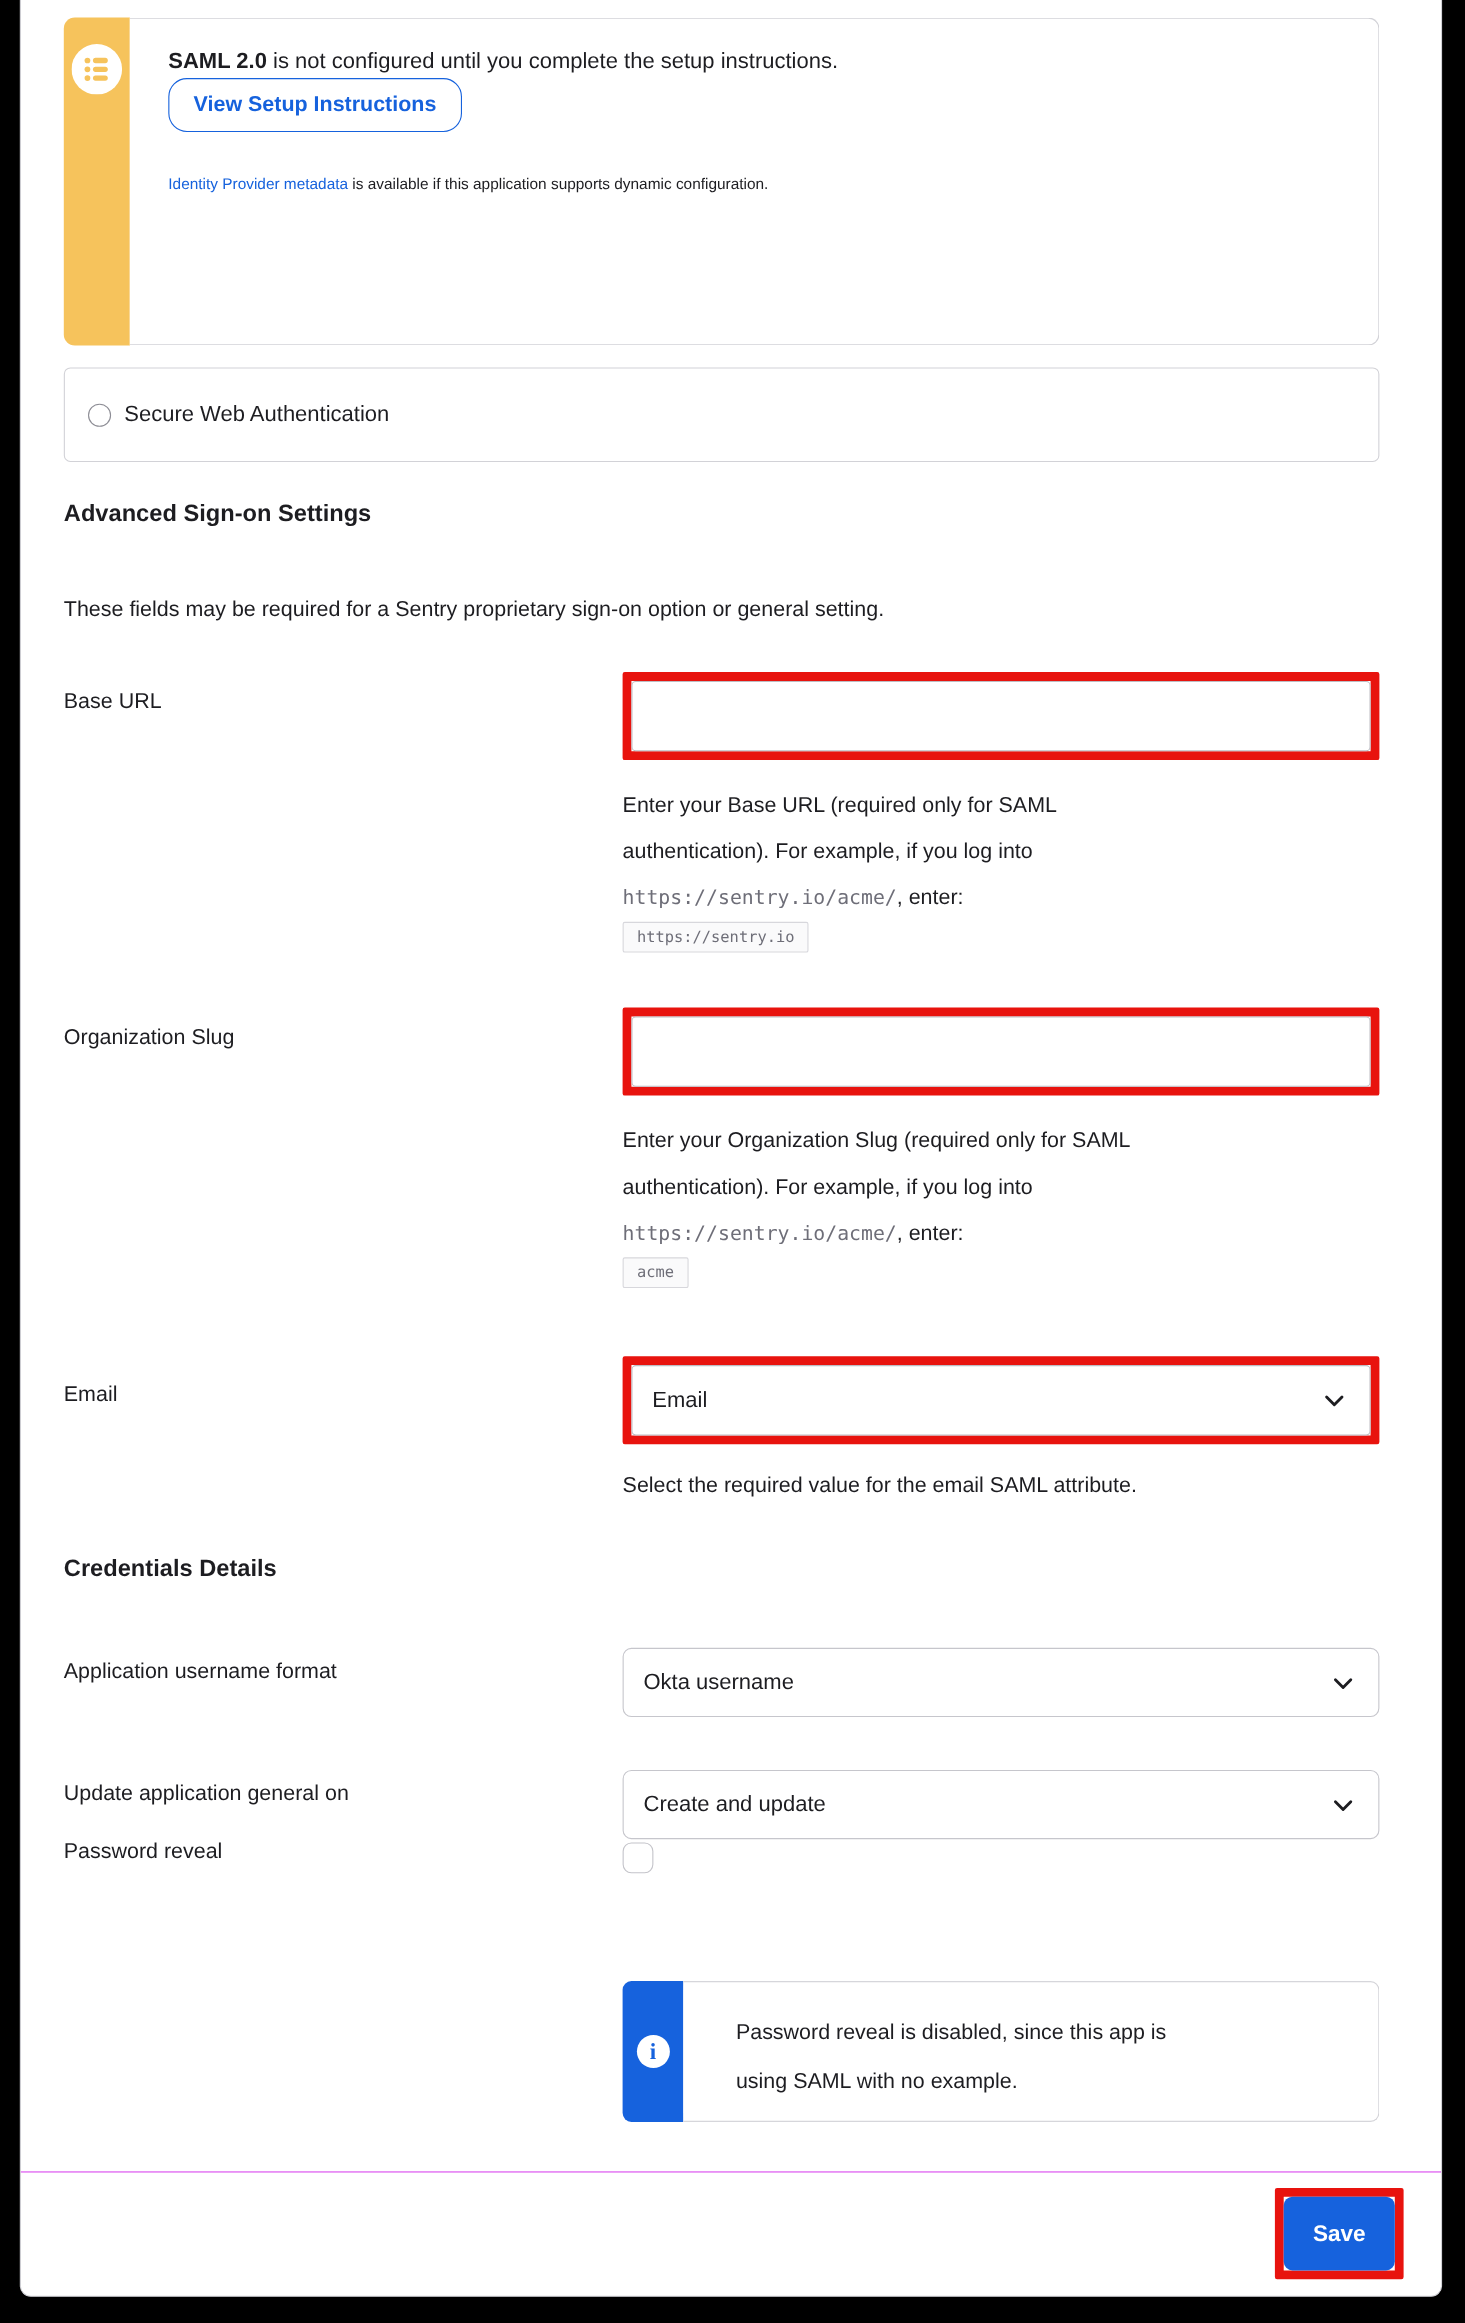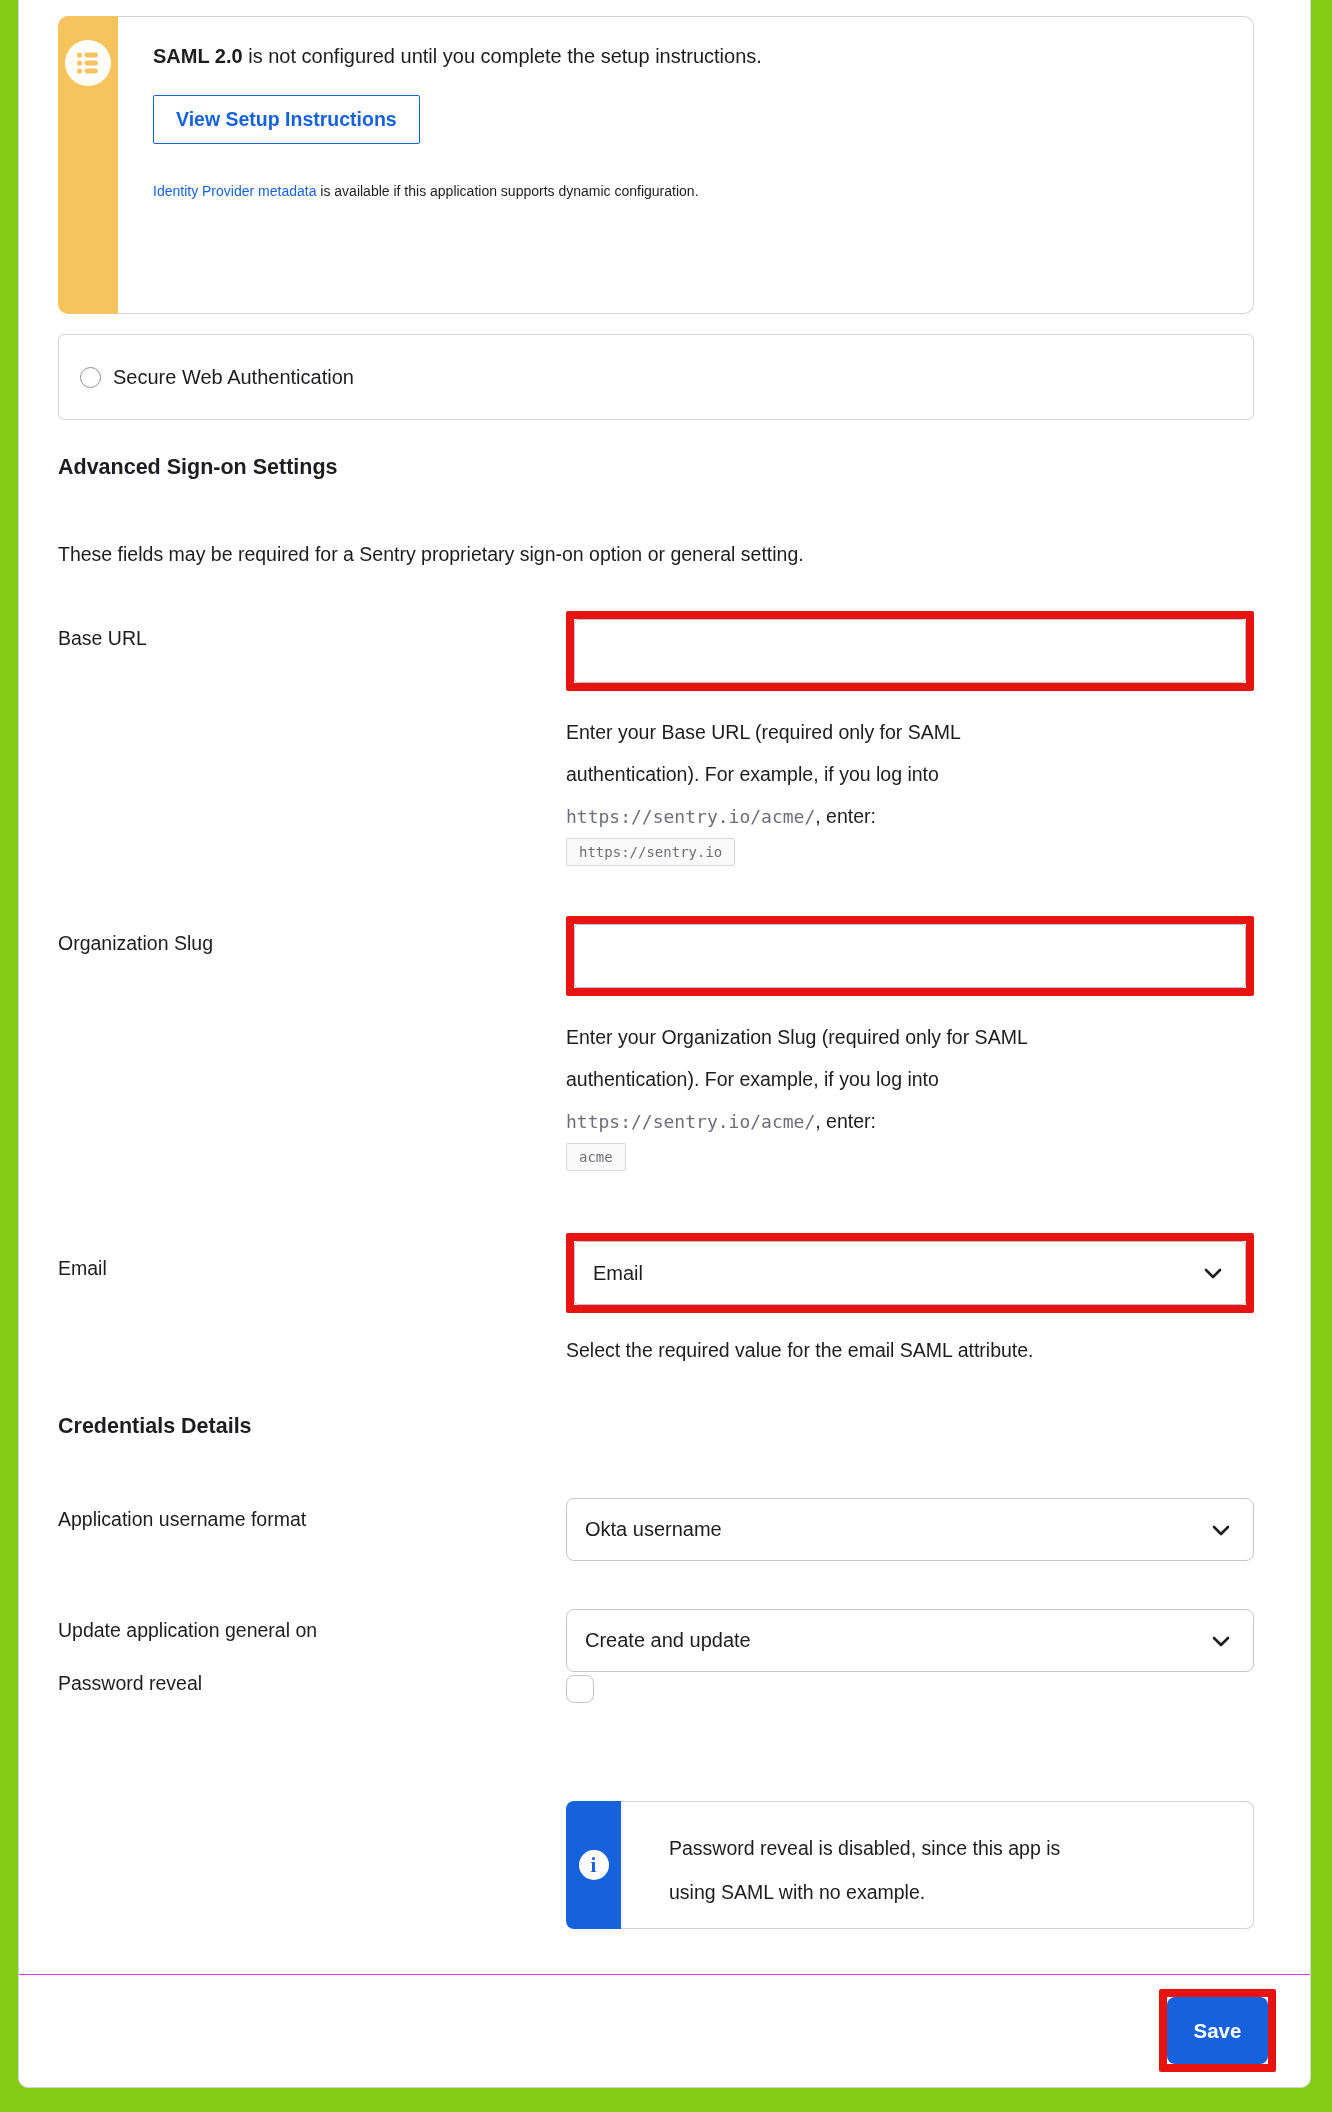--- a/index.html
+++ b/index.html
@@ -1,40 +1,40 @@
 <!DOCTYPE html>
 <html><head>
 <meta charset="utf-8">
 <style>
   * { margin:0; padding:0; box-sizing:border-box; }
   html,body { background:#fff; }
   .page {
     position:relative; width:1332px; height:2112px; overflow:hidden;
-    font-family:"Liberation Sans", sans-serif; color:#1d1d21; background:#84cc16;
+    font-family:"Liberation Sans", sans-serif; color:#1d1d21; background:#000000;
   }
   .card {
     position:absolute; left:18px; top:-30px; width:1293px; height:2118px;
     background:#fff; border:1px solid #d2d2d7; border-radius:10px;
   }
 
   
   .callout-warning { position:absolute; left:39px; top:45px; width:1196px; height:298px; display:flex; }
   .warn-strip {
     flex:none; width:60px; background:#f6c35c; border-radius:10px 0 0 10px;
     display:flex; justify-content:center; padding-top:24px;
   }
   .warn-body {
     flex:1; background:#fff; border:1px solid #d2d2d7; border-left:none;
     border-radius:0 10px 10px 0; padding:24px 28px 0 35px;
   }
   .warn-title { font-size:20px; line-height:30px; }
   .warn-title b { font-weight:bold; }
   .btn-outline {
-    display:inline-block; margin-top:24px; height:49px; padding:0 22px;
-    background:#fff; border:1.5px solid #1662dd; border-radius:2px;
+    display:inline-block; height:49px; padding:0 22px;
+    background:#fff; border:1.5px solid #1662dd; border-radius:17px;
     color:#1662dd; font-family:"Liberation Sans",sans-serif; font-size:19.5px; font-weight:bold; cursor:pointer;
   }
   .warn-meta { margin-top:26px; font-size:14px; line-height:43px; max-width:980px; }
   .link { color:#1662dd; text-decoration:none; cursor:pointer; }
 
   
   .swa-box {
     position:absolute; left:39px; top:363px; width:1196px; height:86px;
     border:1px solid #d2d2d7; border-radius:6px; display:flex; align-items:center; padding-left:21px;
   }

